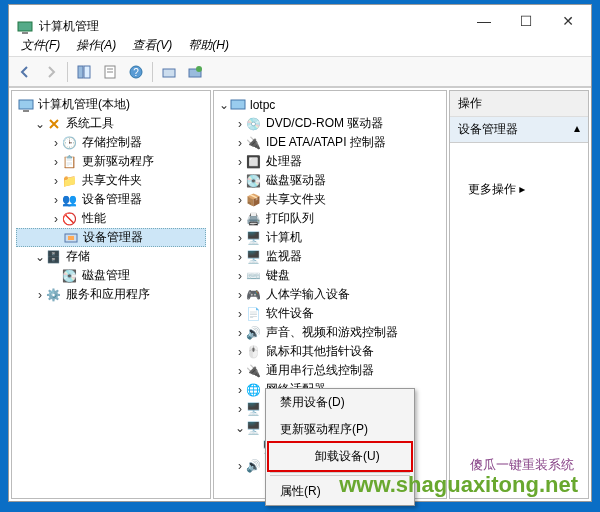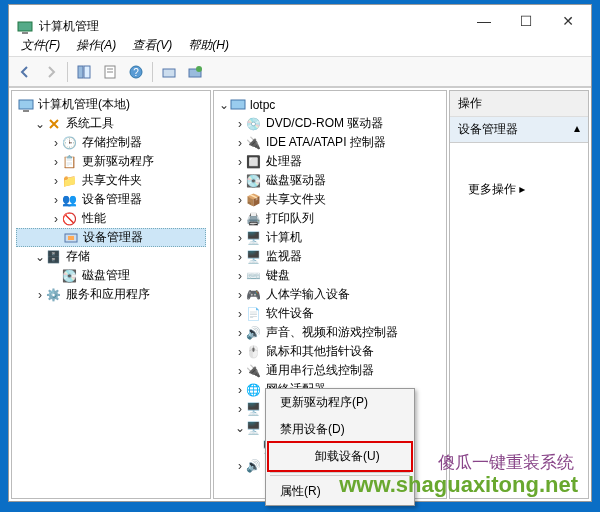--- a/index.html
+++ b/index.html
@@ -26,21 +26,21 @@
 .exp { width: 12px; text-align: center; color: #333; font-size: 12px; line-height: 12px; }
 .icon { width: 16px; height: 16px; display: inline-flex; align-items: center; justify-content: center; margin-right: 4px; font-size: 12px; }
 .sel { background: #cde6f7; border: 1px dotted #7ab; }
 .ind0 { padding-left: 2px; } .ind1 { padding-left: 18px; } .ind2 { padding-left: 34px; }
 .device-sel { background: #0a64a4; color: #fff; display: inline-block; padding: 0 2px; }
 .ctxmenu { position: absolute; top: 388px; left: 265px; width: 150px; background: #f4f4f4; border: 1px solid #999; box-shadow: 2px 2px 4px rgba(0,0,0,.3); font-size: 12px; z-index: 10; }
 .ctx-item { padding: 5px 14px; }
 .ctx-sep { height: 1px; background: #ccc; margin: 2px 4px; }
 .ctx-highlight { border: 2px solid #d00; margin: -2px 1px; padding-left: 32px; }
 .watermark { position: absolute; bottom: 14px; right: 22px; font-size: 22px; font-weight: bold; color: #69a82f; z-index: 20; }
-.watermark2 { position: absolute; bottom: 38px; right: 26px; font-size: 17px; color: #848; z-index: 20; }
+.watermark2 { position: absolute; bottom: 38px; right: 26px; font-size: 13px; color: #848; z-index: 20; }
 svg { display: block; }
 </style>
 </head>
 <body>
 
 <div class="window">
 
   <div class="titlebar">
     <span class="titlebar-icon">
       <svg viewBox="0 0 16 16">
@@ -294,22 +294,22 @@
           <span>设备管理器</span>
           <span>▴</span>
         </div>
       <div class="right-item2"><span>更多操作</span> <span>▸</span></div>
     </div>
 
   </div>
 </div>
 
 <div class="ctxmenu">
+  <div class="ctx-item">禁用设备(D)</div>
   <div class="ctx-item">更新驱动程序(P)</div>
-  <div class="ctx-item">禁用设备(D)</div>
   <div class="ctx-highlight">
       <div class="ctx-item">卸载设备(U)</div>
     </div>
   <div class="ctx-sep"></div>
   <div class="ctx-sep"></div>
   <div class="ctx-item">属性(R)</div>
 </div>
 
 <div class="watermark2">傻瓜一键重装系统</div>
 <div class="watermark">www.shaguaxitong.net</div>

